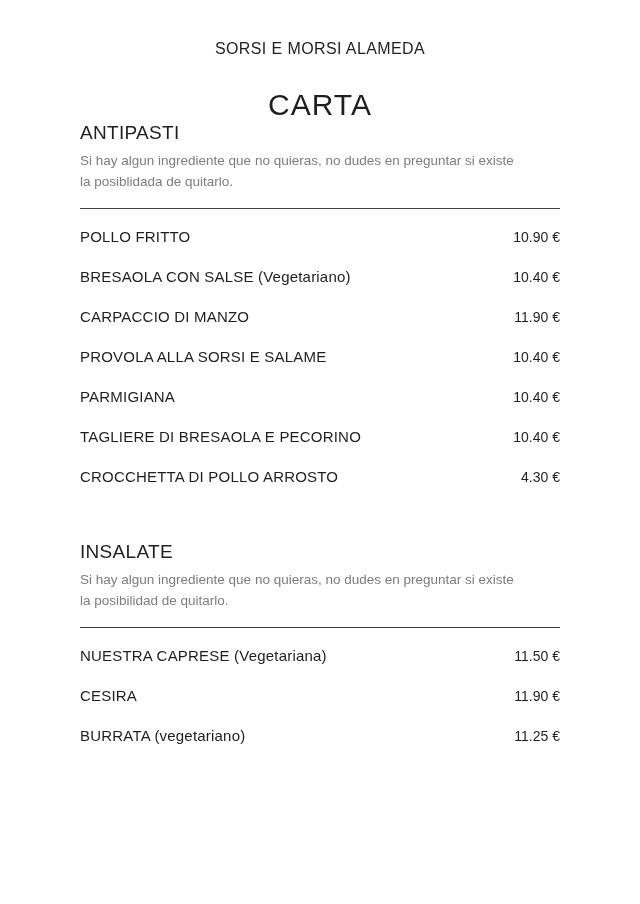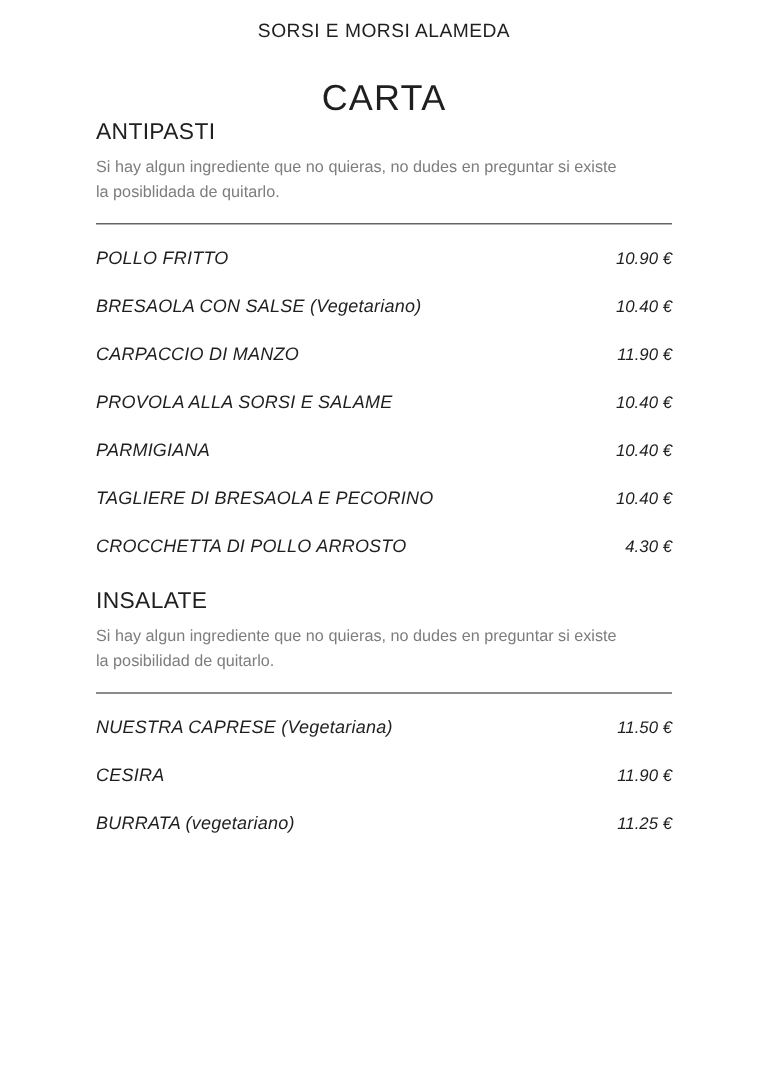--- a/index.html
+++ b/index.html
@@ -13,21 +13,21 @@
   body{
     width:640px;
     height:904px;
     font-family:"Liberation Sans","DejaVu Sans",sans-serif;
     color:var(--text);
     overflow:hidden;
   }
   .page{
     width:640px;
     height:904px;
-    padding:18px 80px 0 80px;
+    padding:40px 80px 0 80px;
     background:var(--bg);
   }
   header.menu-header{
     text-align:center;
   }
   .restaurant-name{
     font-size:16px;
     font-weight:400;
     letter-spacing:0.4px;
     color:var(--text);
@@ -35,21 +35,21 @@
   .menu-title{
     margin-top:30px;
     font-size:30px;
     font-weight:400;
     letter-spacing:1px;
     color:var(--text);
   }
   .menu-section{
   }
   .menu-section + .menu-section{
-    margin-top:16px;
+    margin-top:44px;
   }
   .section-title{
     font-size:19px;
     font-weight:400;
     letter-spacing:0.3px;
     color:var(--text);
   }
   .section-desc{
     margin-top:7px;
     font-size:13.5px;
@@ -62,23 +62,23 @@
     border-top:1px solid var(--divider);
     margin-top:15px;
   }
   .item-list{
     list-style:none;
     margin-top:8px;
   }
   .menu-item{
     display:flex;
     justify-content:space-between;
+    align-items:center;
     padding:12px 0;
     height:40px;
-    font-style:italic;
   }
   .item-name{
     font-size:15px;
     font-weight:400;
     letter-spacing:0.2px;
     color:var(--text);
   }
   .item-price{
     font-size:14px;
     font-weight:400;

